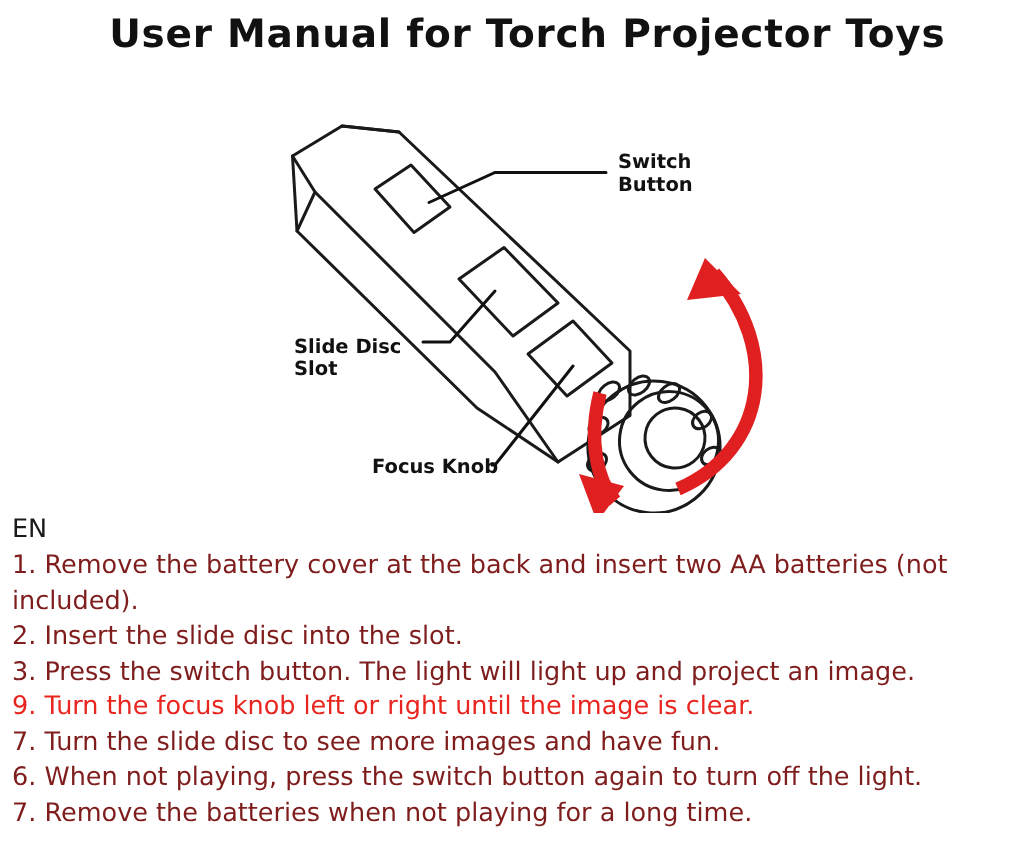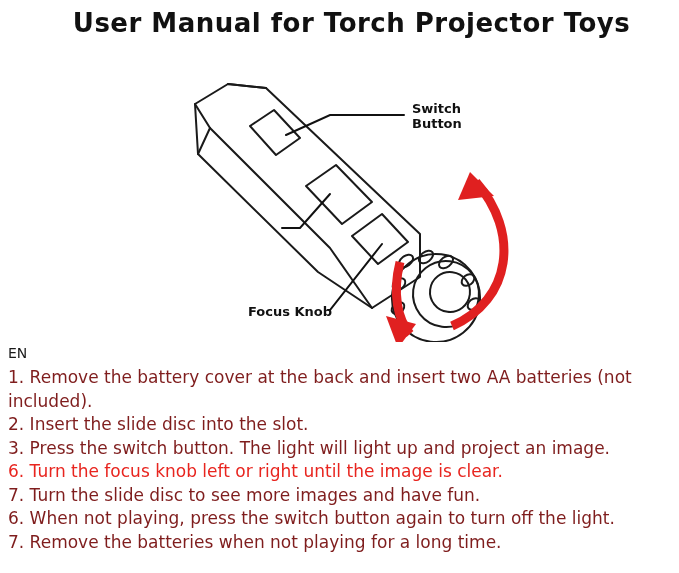--- a/index.html
+++ b/index.html
@@ -67,21 +67,21 @@
     top: 242px;
     text-align: left;
   }
   .instructions {
     position: absolute;
     top: 342px;
     left: 8px;
     width: 668px;
   }
   .lang {
-    font-size: 14px;
+    font-size: 17px;
     line-height: 23px;
     color: #1a1a1a;
     margin: 0 0 1px 0;
   }
   .step {
     font-size: 17px;
     line-height: 23.5px;
     color: #7f1d1d;
     margin: 0;
     white-space: nowrap;
@@ -144,30 +144,34 @@
         <polygon points="470,110 494,134 458,138"></polygon>
         <polygon points="398,286 386,254 416,262"></polygon>
       </g>
     </svg>
 
     <div class="callout switch-btn">
       <div>Switch</div>
       <div>Button</div>
     </div>
 
+    <div class="callout slide-slot">
+      <div>Slide Disc</div>
+      <div>Slot</div>
+    </div>
 
     <div class="callout focus-knob">
       <div>Focus Knob</div>
     </div>
   </div>
 
   <div class="instructions">
     <p class="lang">EN</p>
     <p class="step wrap">1. Remove the battery cover at the back and insert two AA batteries (not included).</p>
     <p class="step">2. Insert the slide disc into the slot.</p>
     <p class="step">3. Press the switch button. The light will light up and project an image.</p>
-    <p class="step highlight">6. Turn the focus knob left or right until the image is clear.</p>
+    <p class="step highlight">9. Turn the focus knob left or right until the image is clear.</p>
     <p class="step">7. Turn the slide disc to see more images and have fun.</p>
     <p class="step">6. When not playing, press the switch button again to turn off the light.</p>
     <p class="step">7. Remove the batteries when not playing for a long time.</p>
   </div>
 
 </div>
 
 </body></html>

